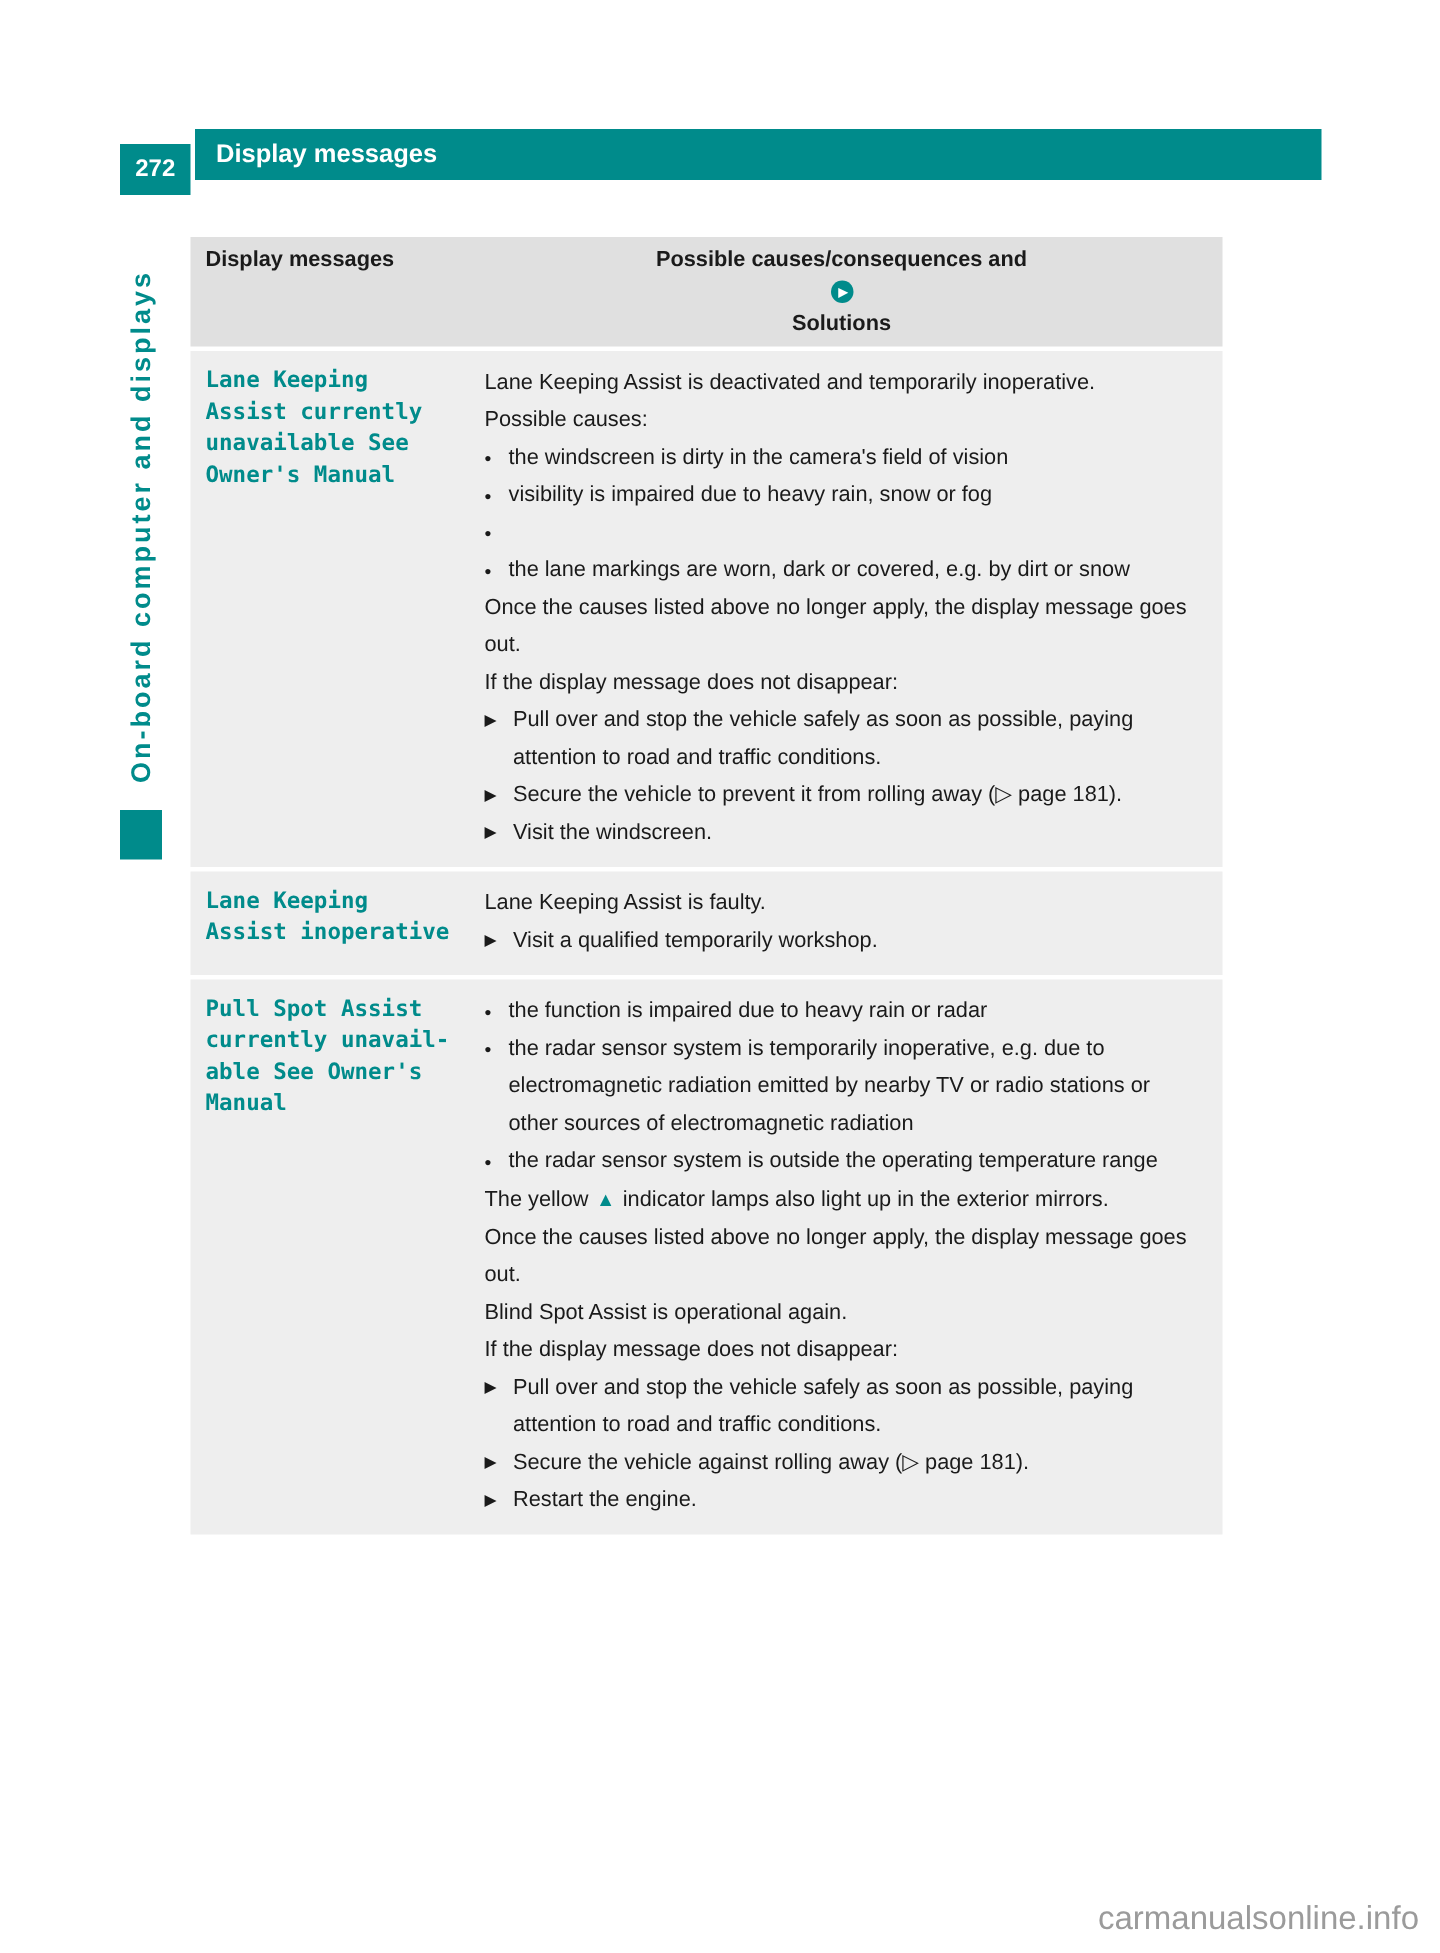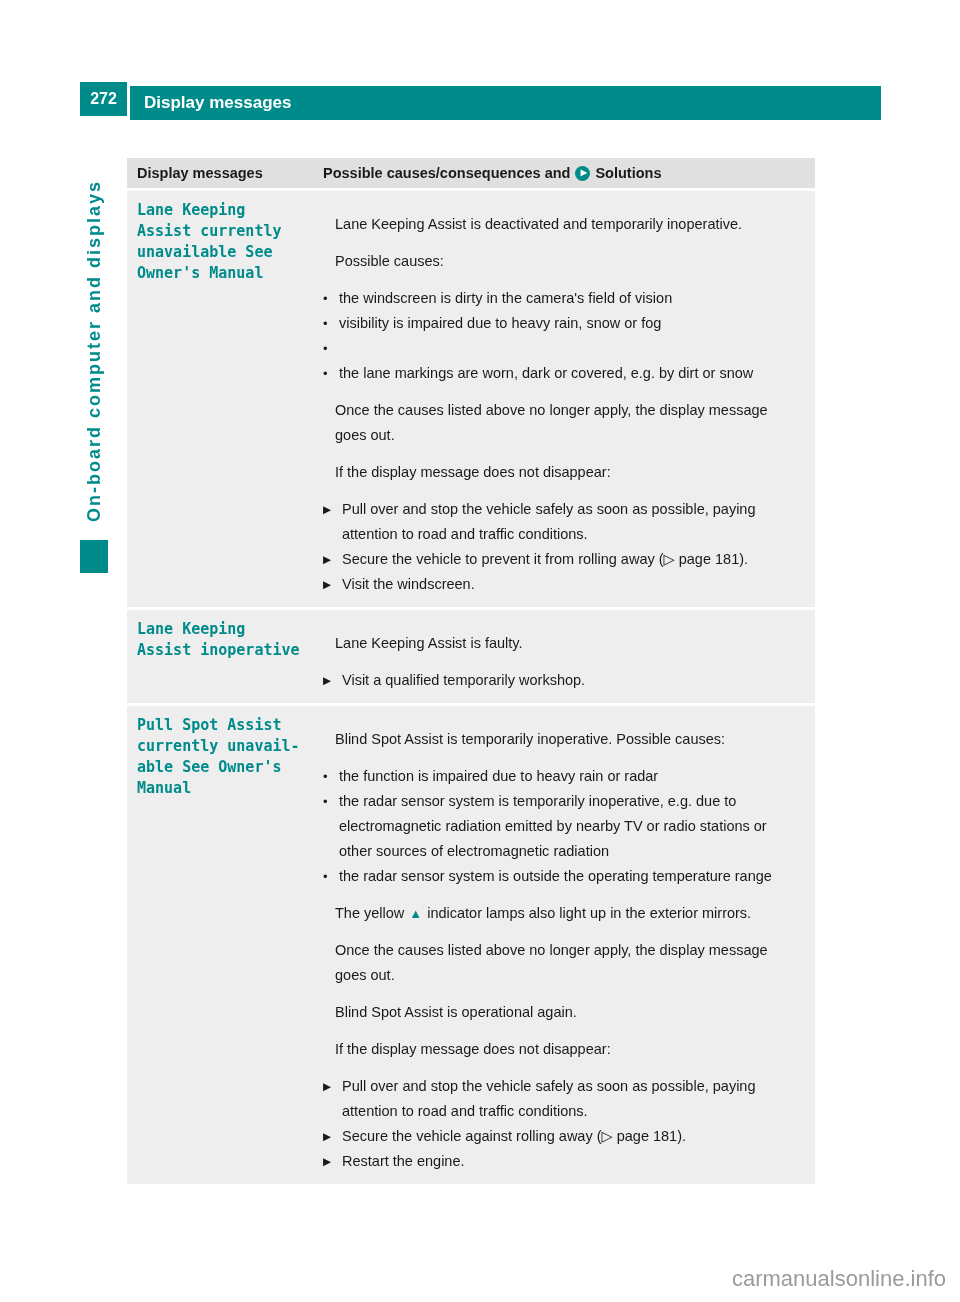--- a/index.html
+++ b/index.html
@@ -8,47 +8,47 @@
     --row-bg:#eeeeee;
     --text:#1a1a1a;
     --watermark:#9b9b9b;
   }
   *{box-sizing:border-box;}
   html,body{margin:0;padding:0;}
   body{background:#fff;font-family:"Liberation Sans",sans-serif;color:var(--text);}
   .page{position:relative;width:960px;height:1302px;background:#fff;overflow:hidden;}
 
   
-  .page-num-box{position:absolute;left:80px;top:82px;width:47px;height:34px;background:var(--accent);
+  .page-num-box{position:absolute;left:80px;top:96px;width:47px;height:34px;background:var(--accent);
     color:#fff;font-weight:bold;font-size:16px;display:flex;align-items:center;justify-content:center;}
   .header-bar{position:absolute;left:130px;top:86px;width:751px;height:34px;background:var(--accent);
     color:#fff;font-weight:bold;font-size:17px;display:flex;align-items:center;padding-left:14px;}
 
   
   .sidebar-label{position:absolute;left:84px;top:166px;width:26px;height:370px;
     writing-mode:vertical-rl;transform:rotate(180deg);text-align:center;
     color:var(--accent);font-weight:bold;font-size:18px;letter-spacing:2px;white-space:nowrap;}
   .sidebar-tab{position:absolute;left:80px;top:540px;width:28px;height:33px;background:var(--accent);}
 
   
   .msg-table{position:absolute;left:127px;top:158px;width:688px;}
   .row{display:grid;grid-template-columns:196px 1fr;margin-bottom:3px;background:var(--row-bg);}
   .header-row{background:var(--header-row-bg);}
   .header-row .cell{padding-top:6px;padding-bottom:6px;font-weight:bold;font-size:14.5px;line-height:18px;color:var(--text);}
   .cell.left{padding-left:10px;}
-  .cell.right{padding-right:16px;}
+  .cell.right{padding-right:16px;flex-direction:column;}
   .causes-header{display:flex;align-items:center;gap:5px;flex-wrap:wrap;}
   .solutions-icon{width:15px;height:15px;border-radius:50%;background:var(--accent);color:#fff;
     display:inline-flex;align-items:center;justify-content:center;font-size:8px;padding-left:2px;flex:none;}
   .body-row .cell{padding-top:9px;padding-bottom:10px;}
   .msg-cell{padding-top:11px;}
   .msg-line{font-family:"DejaVu Sans Mono",monospace;font-weight:bold;font-size:15px;line-height:21px;
     color:var(--accent);white-space:nowrap;}
   .content-cell{font-size:14.5px;line-height:25px;color:var(--text);}
-  .para{margin:12px;}
+  .para{margin:0;}
   .li{display:flex;}
   .marker{flex:none;line-height:25px;}
   .bullet-marker{width:16px;font-size:13px;}
   .arrow-marker{width:19px;font-size:10.5px;}
   .warn-icon{color:var(--accent);font-size:13px;margin:0 5px;}
 
   .watermark{position:absolute;top:1266px;right:14px;font-size:22px;color:var(--watermark);}
 </style>
 </head>
 <body>
@@ -132,21 +132,20 @@
           </div>
         </div>
         <div class="row body-row">
           <div class="cell left msg-cell">
             <div class="msg-line">Pull Spot Assist</div>
             <div class="msg-line">currently unavail-</div>
             <div class="msg-line">able See Owner's</div>
             <div class="msg-line">Manual</div>
           </div>
           <div class="cell right content-cell">
-            <p class="para">Blind Spot Assist is temporarily inoperative. Possible causes:</p>
             <div class="li">
               <span class="marker bullet-marker">•</span>
               <span class="li-text">the function is impaired due to heavy rain or radar</span>
             </div>
             <div class="li">
               <span class="marker bullet-marker">•</span>
               <span class="li-text">the radar sensor system is temporarily inoperative, e.g. due to electromagnetic radiation emitted by nearby TV or radio stations or other sources of electromagnetic radiation</span>
             </div>
             <div class="li">
               <span class="marker bullet-marker">•</span>

